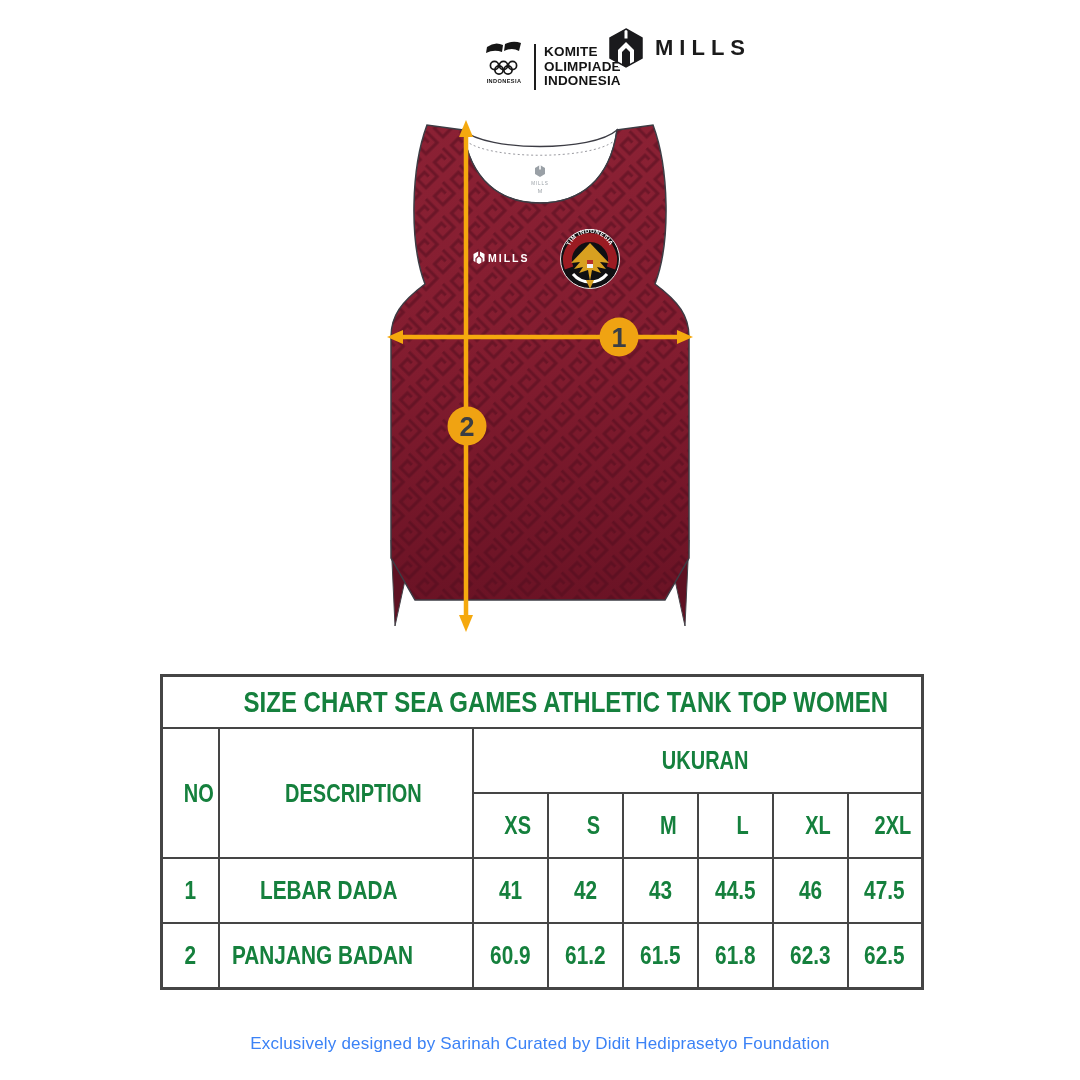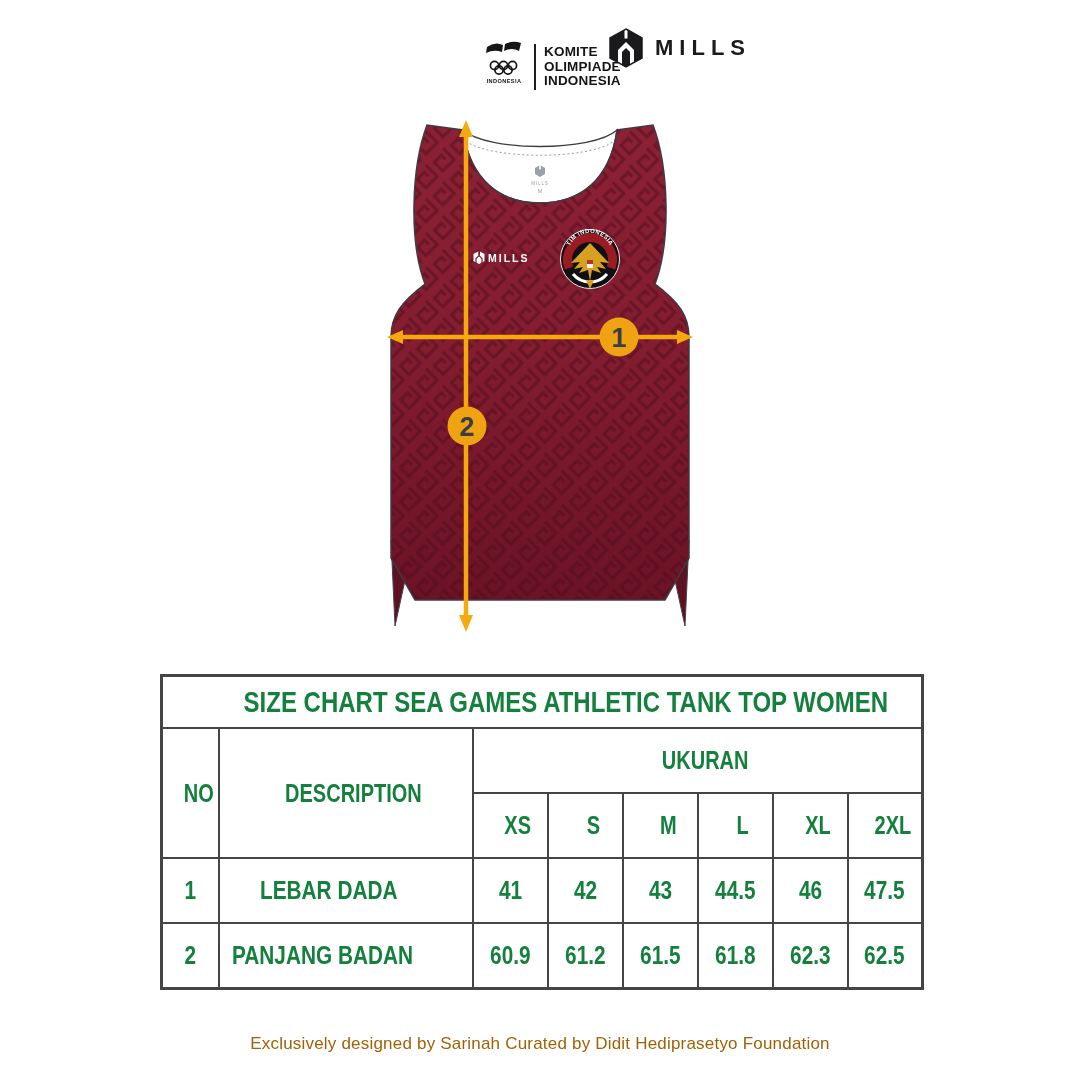--- a/index.html
+++ b/index.html
@@ -27,21 +27,21 @@
   table.sizes td{border:2px solid #454545;text-align:center;vertical-align:middle;
     font-weight:700;color:#15803d;padding:0;}
   td.title-cell{height:50px;font-size:30px;}
   tr.hrow td{height:63px;font-size:25px;padding-left:16px;}
   tr.drow td{height:63px;font-size:26px;}
   td.desc-cell{text-align:left;padding-left:24px;}
   .cn{display:inline-block;transform:scaleX(.8);transform-origin:50% 50%;white-space:nowrap;}
   .cn-l{display:inline-block;transform:scaleX(.8);transform-origin:0 50%;white-space:nowrap;}
   
   .footer{position:absolute;left:0;top:1034px;width:1080px;text-align:center;
-    font-size:17px;color:#a16207;letter-spacing:.2px;}
+    font-size:17px;color:#3b82f6;letter-spacing:.2px;}
 </style>
 </head>
 <body>
 
 <div class="canvas">
 
 
   <div class="hdr-koi">
     <div class="koi-emblem">
       <svg width="44" height="50" viewBox="0 0 44 50">

